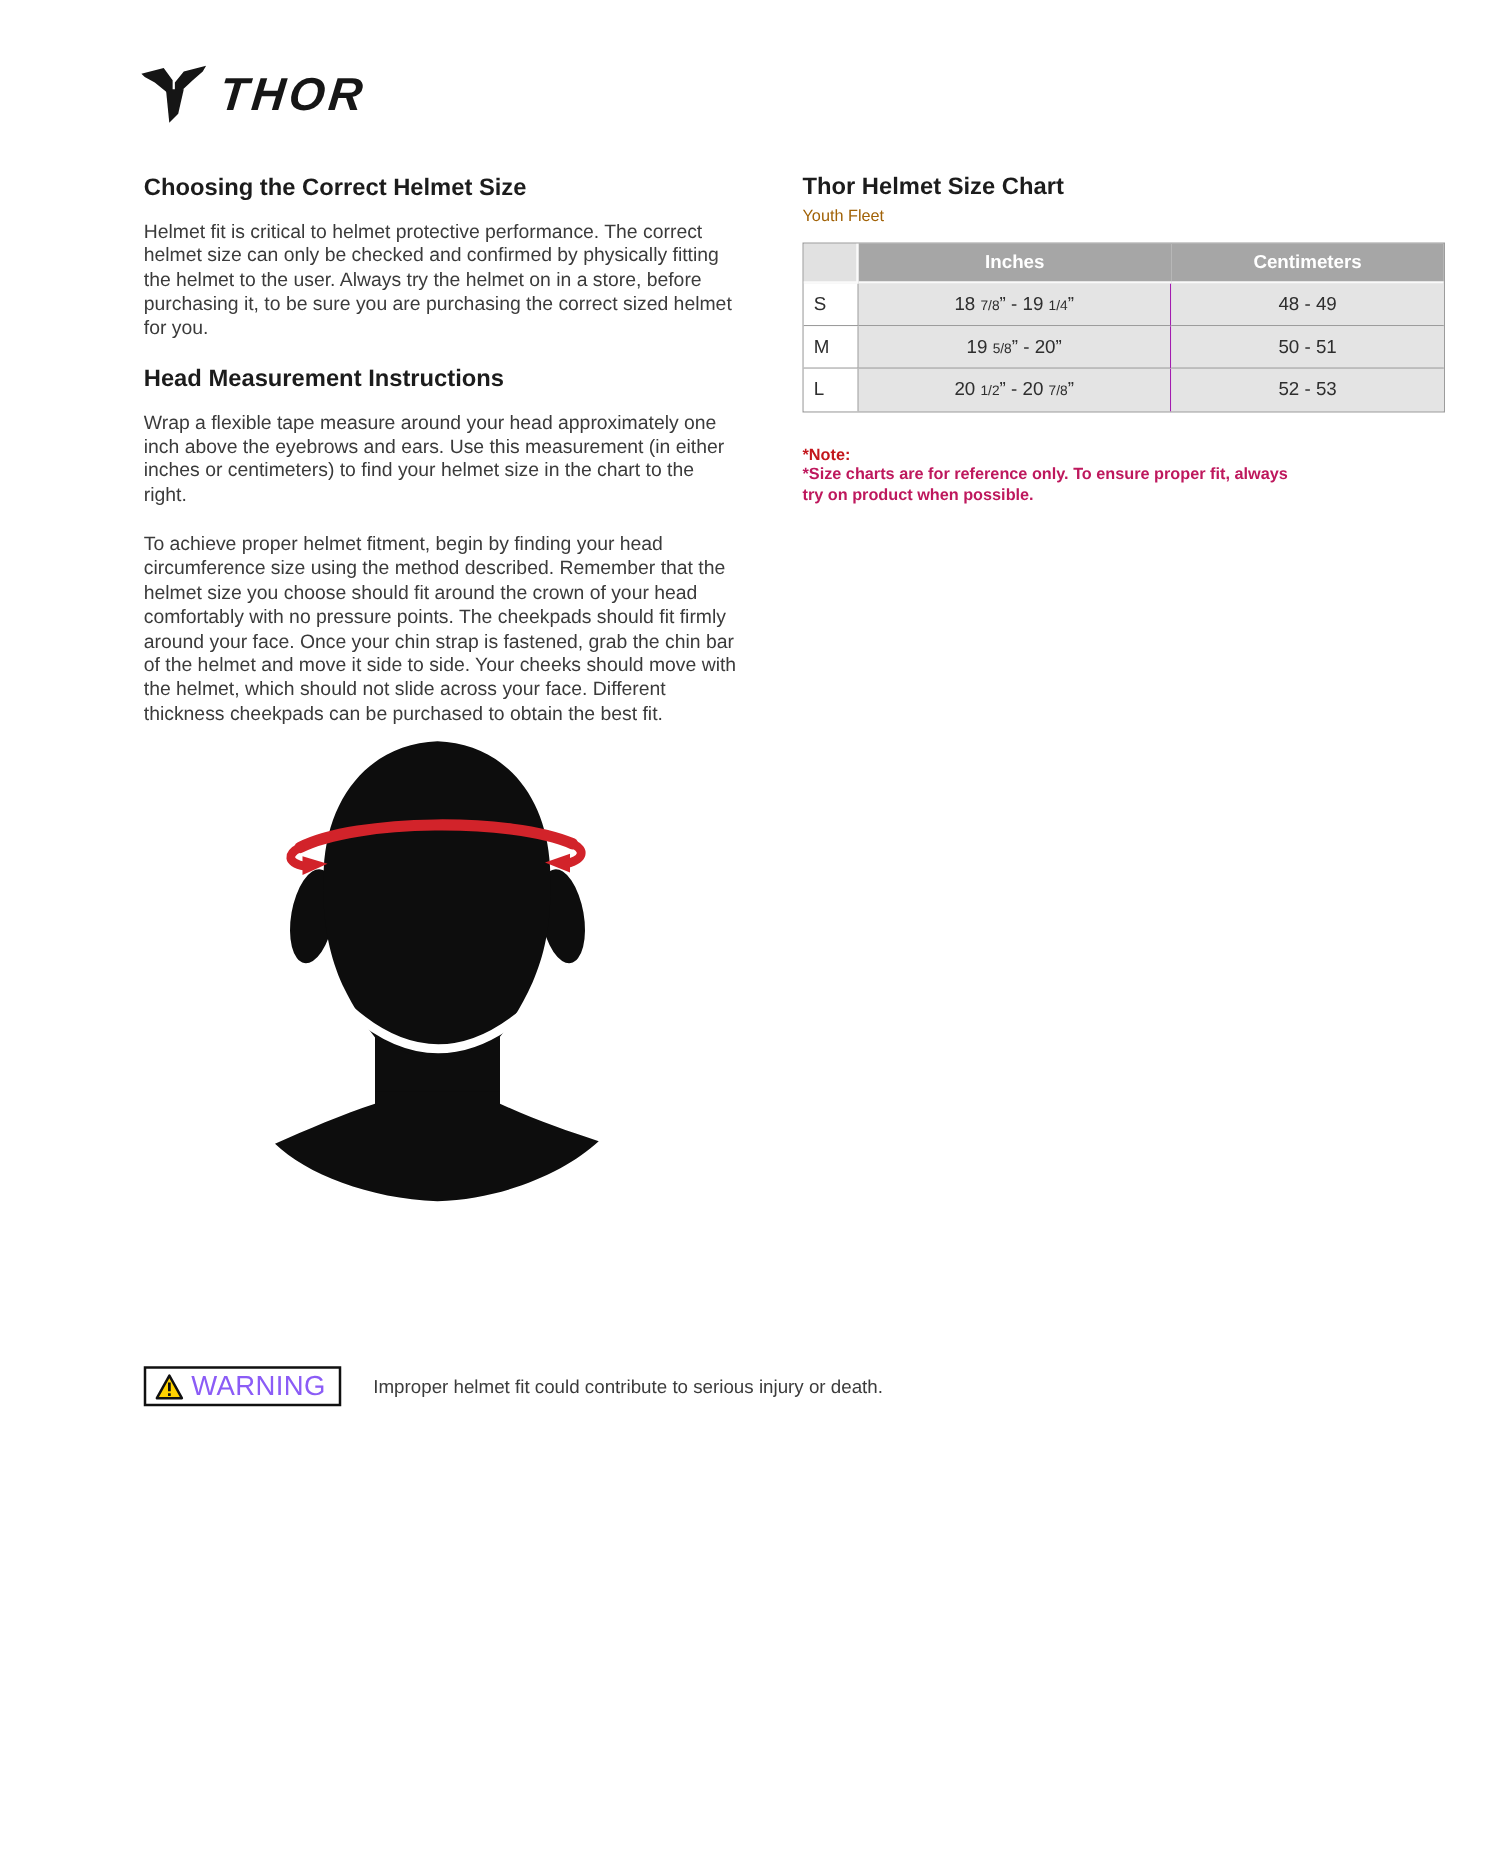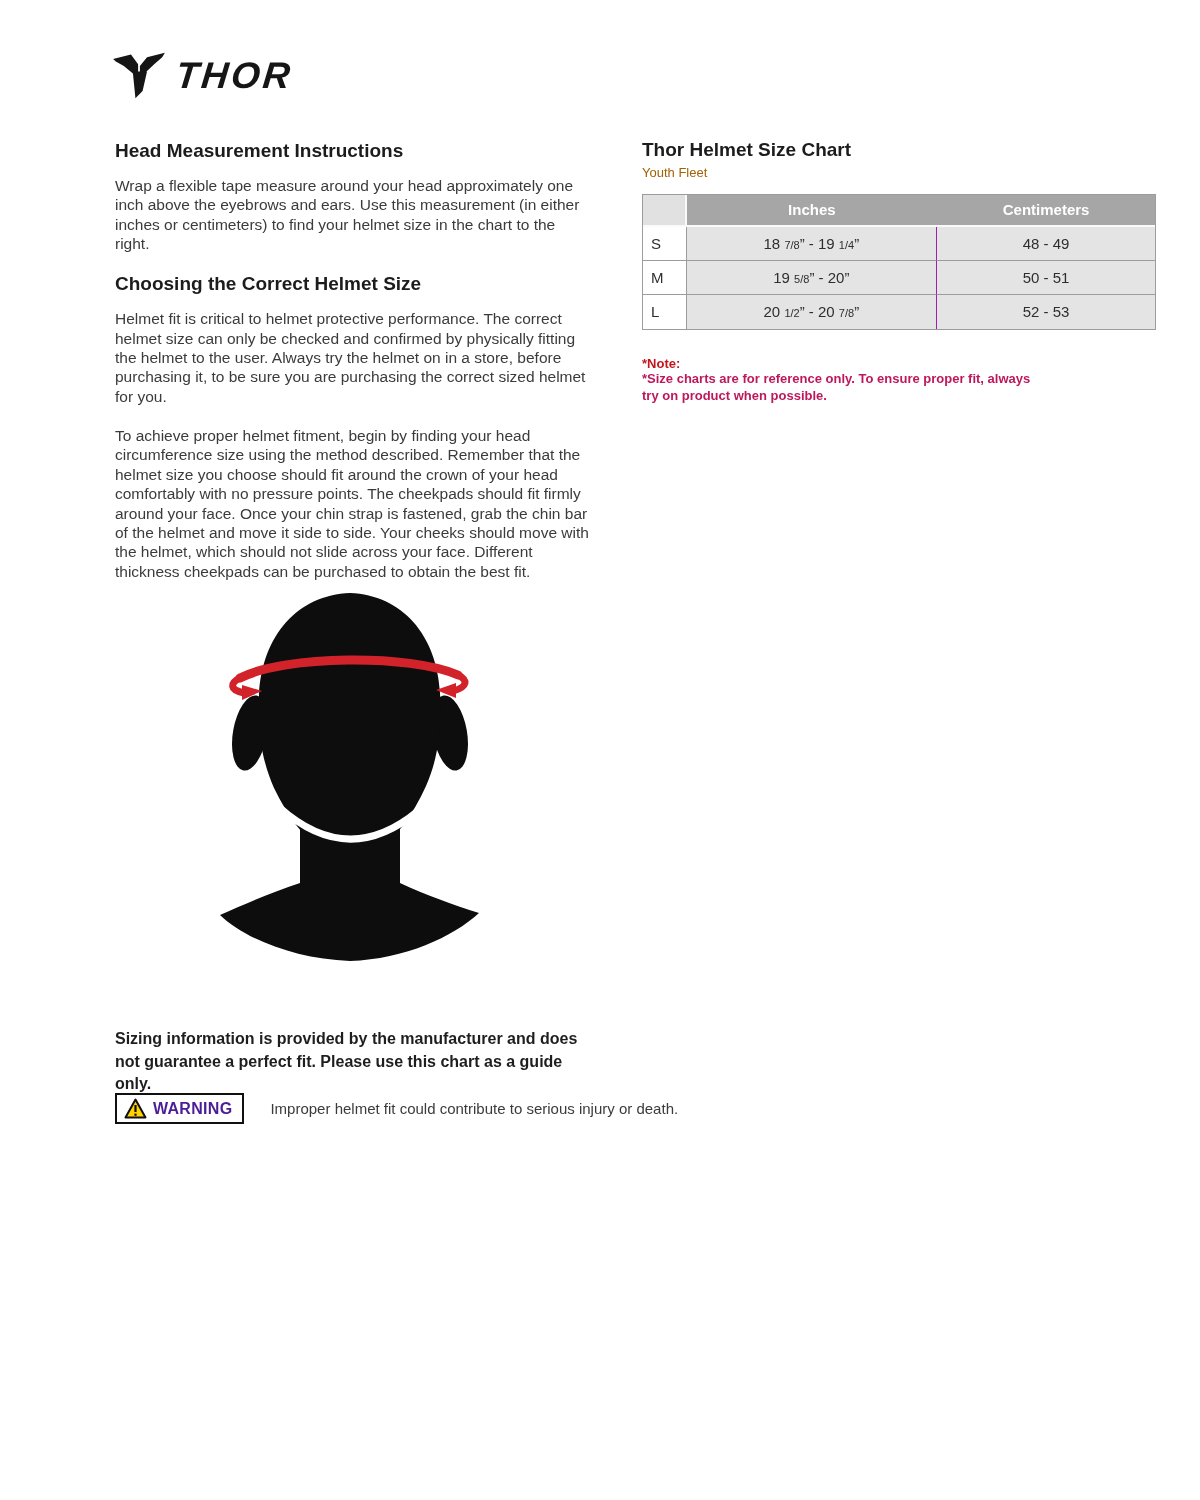--- a/index.html
+++ b/index.html
@@ -60,47 +60,47 @@
   
   .disclaimer {
     position:absolute; left:115px; top:1028px; width:465px;
     font-size:16px; font-weight:bold; color:#1e1e1e; line-height:1.42;
   }
   .warning-row { position:absolute; left:115px; top:1093px; display:flex; align-items:center; }
   .warning-box {
     display:inline-flex; align-items:center; gap:6px;
     border:2px solid #101010; background:#fff; padding:3px 10px 3px 7px;
   }
-  .warning-label { font-size:16px; font-weight:700; color:#4c1d95; letter-spacing:0.3px; line-height:1; }
+  .warning-label { font-size:22px; font-weight:400; color:#8b5cf6; letter-spacing:0.3px; line-height:1; }
   .warning-text { margin-left:26px; font-size:15px; color:#3b3b3b; }
 </style>
 </head>
 <body>
 
 <div class="page">
 
   <div class="logo">
     <svg class="logo-glyph" width="54" height="50" viewBox="0 0 60 56" aria-hidden="true">
       <g fill="#151515">
         <polygon points="1,10 21,5 29,16 29,31 13,18 4,13"></polygon>
         <polygon points="59,3 39,8 31,18 31,31 47,16 56,8"></polygon>
         <polygon points="23,24 39,24 34,46 26,54"></polygon>
       </g>
     </svg>
     <div class="logo-word">THOR</div>
   </div>
 
   <div class="left-col">
     <div class="section">
+      <h2>Choosing the Correct Helmet Size</h2>
+      <p>Helmet fit is critical to helmet protective performance. The correct helmet size can only be checked and confirmed by physically fitting the helmet to the user. Always try the helmet on in a store, before purchasing it, to be sure you are purchasing the correct sized helmet for you.</p>
+    </div>
+    <div class="section">
       <h2>Head Measurement Instructions</h2>
       <p>Wrap a flexible tape measure around your head approximately one inch above the eyebrows and ears. Use this measurement (in either inches or centimeters) to find your helmet size in the chart to the right.</p>
-    </div>
-    <div class="section">
-      <h2>Choosing the Correct Helmet Size</h2>
-      <p>Helmet fit is critical to helmet protective performance. The correct helmet size can only be checked and confirmed by physically fitting the helmet to the user. Always try the helmet on in a store, before purchasing it, to be sure you are purchasing the correct sized helmet for you.</p>
     </div>
     <div class="section">
       <p>To achieve proper helmet fitment, begin by finding your head circumference size using the method described. Remember that the helmet size you choose should fit around the crown of your head comfortably with no pressure points. The cheekpads should fit firmly around your face. Once your chin strap is fastened, grab the chin bar of the helmet and move it side to side. Your cheeks should move with the helmet, which should not slide across your face. Different thickness cheekpads can be purchased to obtain the best fit.</p>
     </div>
   </div>
 
   <div class="right-col">
     <div class="chart-title">Thor Helmet Size Chart</div>
     <div class="chart-subtitle">Youth Fleet</div>
 
@@ -161,21 +161,20 @@
       <g stroke="#d2232a" fill="none" stroke-linecap="round">
         <path d="M 40,95 C 85,72 210,71 258,92" stroke-width="9"></path>
         <path d="M 40,95 C 30,100 29,107 44,110" stroke-width="7"></path>
         <path d="M 258,92 C 268,97 268,104 253,108" stroke-width="7"></path>
       </g>
       <polygon points="42,102 62,108 42,117" fill="#d2232a"></polygon>
       <polygon points="256,100 236,107 256,115" fill="#d2232a"></polygon>
     </svg>
   </div>
 
-  <div class="disclaimer">Sizing information is provided by the manufacturer and does not guarantee a perfect fit. Please use this chart as a guide only.</div>
 
   <div class="warning-row">
     <div class="warning-box">
       <svg width="23" height="21" viewBox="0 0 23 21" aria-hidden="true">
         <polygon points="11.5,1.5 21.5,19.5 1.5,19.5" fill="#ffd200" stroke="#101010" stroke-width="2" stroke-linejoin="round"></polygon>
         <rect x="10.4" y="7" width="2.2" height="7" fill="#101010"></rect>
         <rect x="10.4" y="15.6" width="2.2" height="2.2" fill="#101010"></rect>
       </svg>
       <span class="warning-label">WARNING</span>
     </div>

